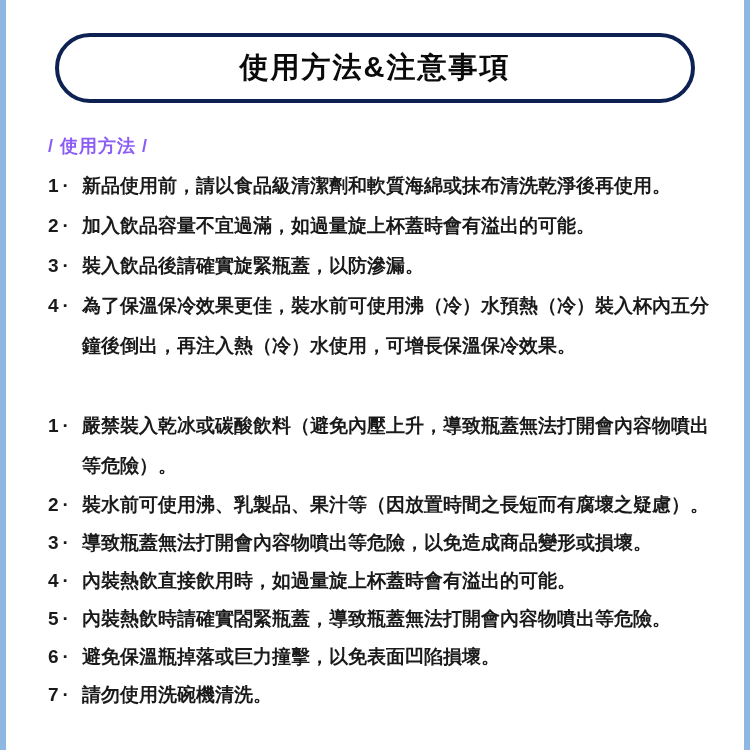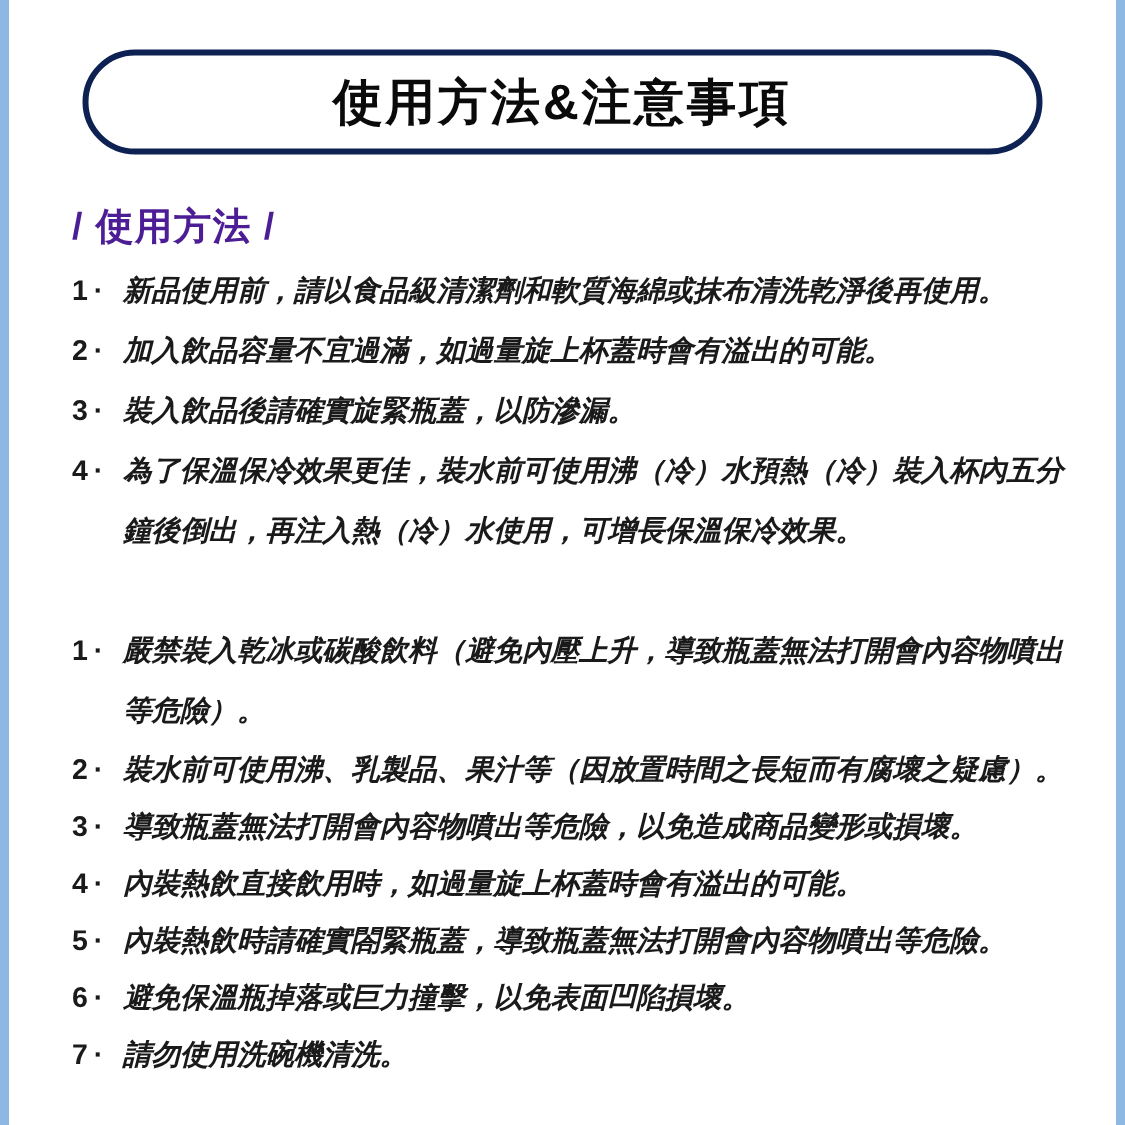--- a/index.html
+++ b/index.html
@@ -33,39 +33,39 @@
     box-sizing: border-box;
     border: 4px solid #0d2152;
     border-radius: 38px;
     background: #ffffff;
     display: flex;
     align-items: center;
     justify-content: center;
   }
   .title-pill h1 {
     margin: 0;
-    font-size: 33px;
+    font-size: 29px;
     font-weight: 700;
     color: #0a0a0a;
     letter-spacing: 2px;
     white-space: nowrap;
   }
 
   .content {
     position: absolute;
     left: 48px;
     right: 36px;
     top: 134px;
   }
 
   .sec-head {
     margin: 0 0 8px 0;
-    font-size: 25px;
+    font-size: 18px;
     font-weight: 700;
-    color: #4c1d95;
+    color: #8b5cf6;
     letter-spacing: 1px;
   }
 
   .sec-caution { margin-top: 40px; }
 
   .item {
     display: flex;
     align-items: flex-start;
     font-size: 19px;
     font-weight: 700;
@@ -73,21 +73,21 @@
     line-height: 40px;
   }
   .sec-caution .item { line-height: 38px; }
   .sec-caution .item.wrap2 { line-height: 40px; }
 
   .item .num {
     flex: 0 0 34px;
     white-space: nowrap;
   }
   .item .num .dot { padding-left: 4px; }
-  .item .txt { flex: 1 1 auto; font-style: italic; }
+  .item .txt { flex: 1 1 auto; }
 </style>
 </head>
 <body>
 
 <div class="page">
   <div class="edge-strip left"></div>
   <div class="edge-strip right"></div>
 
   <div class="title-pill">
     <h1>使用方法&amp;注意事項</h1>

